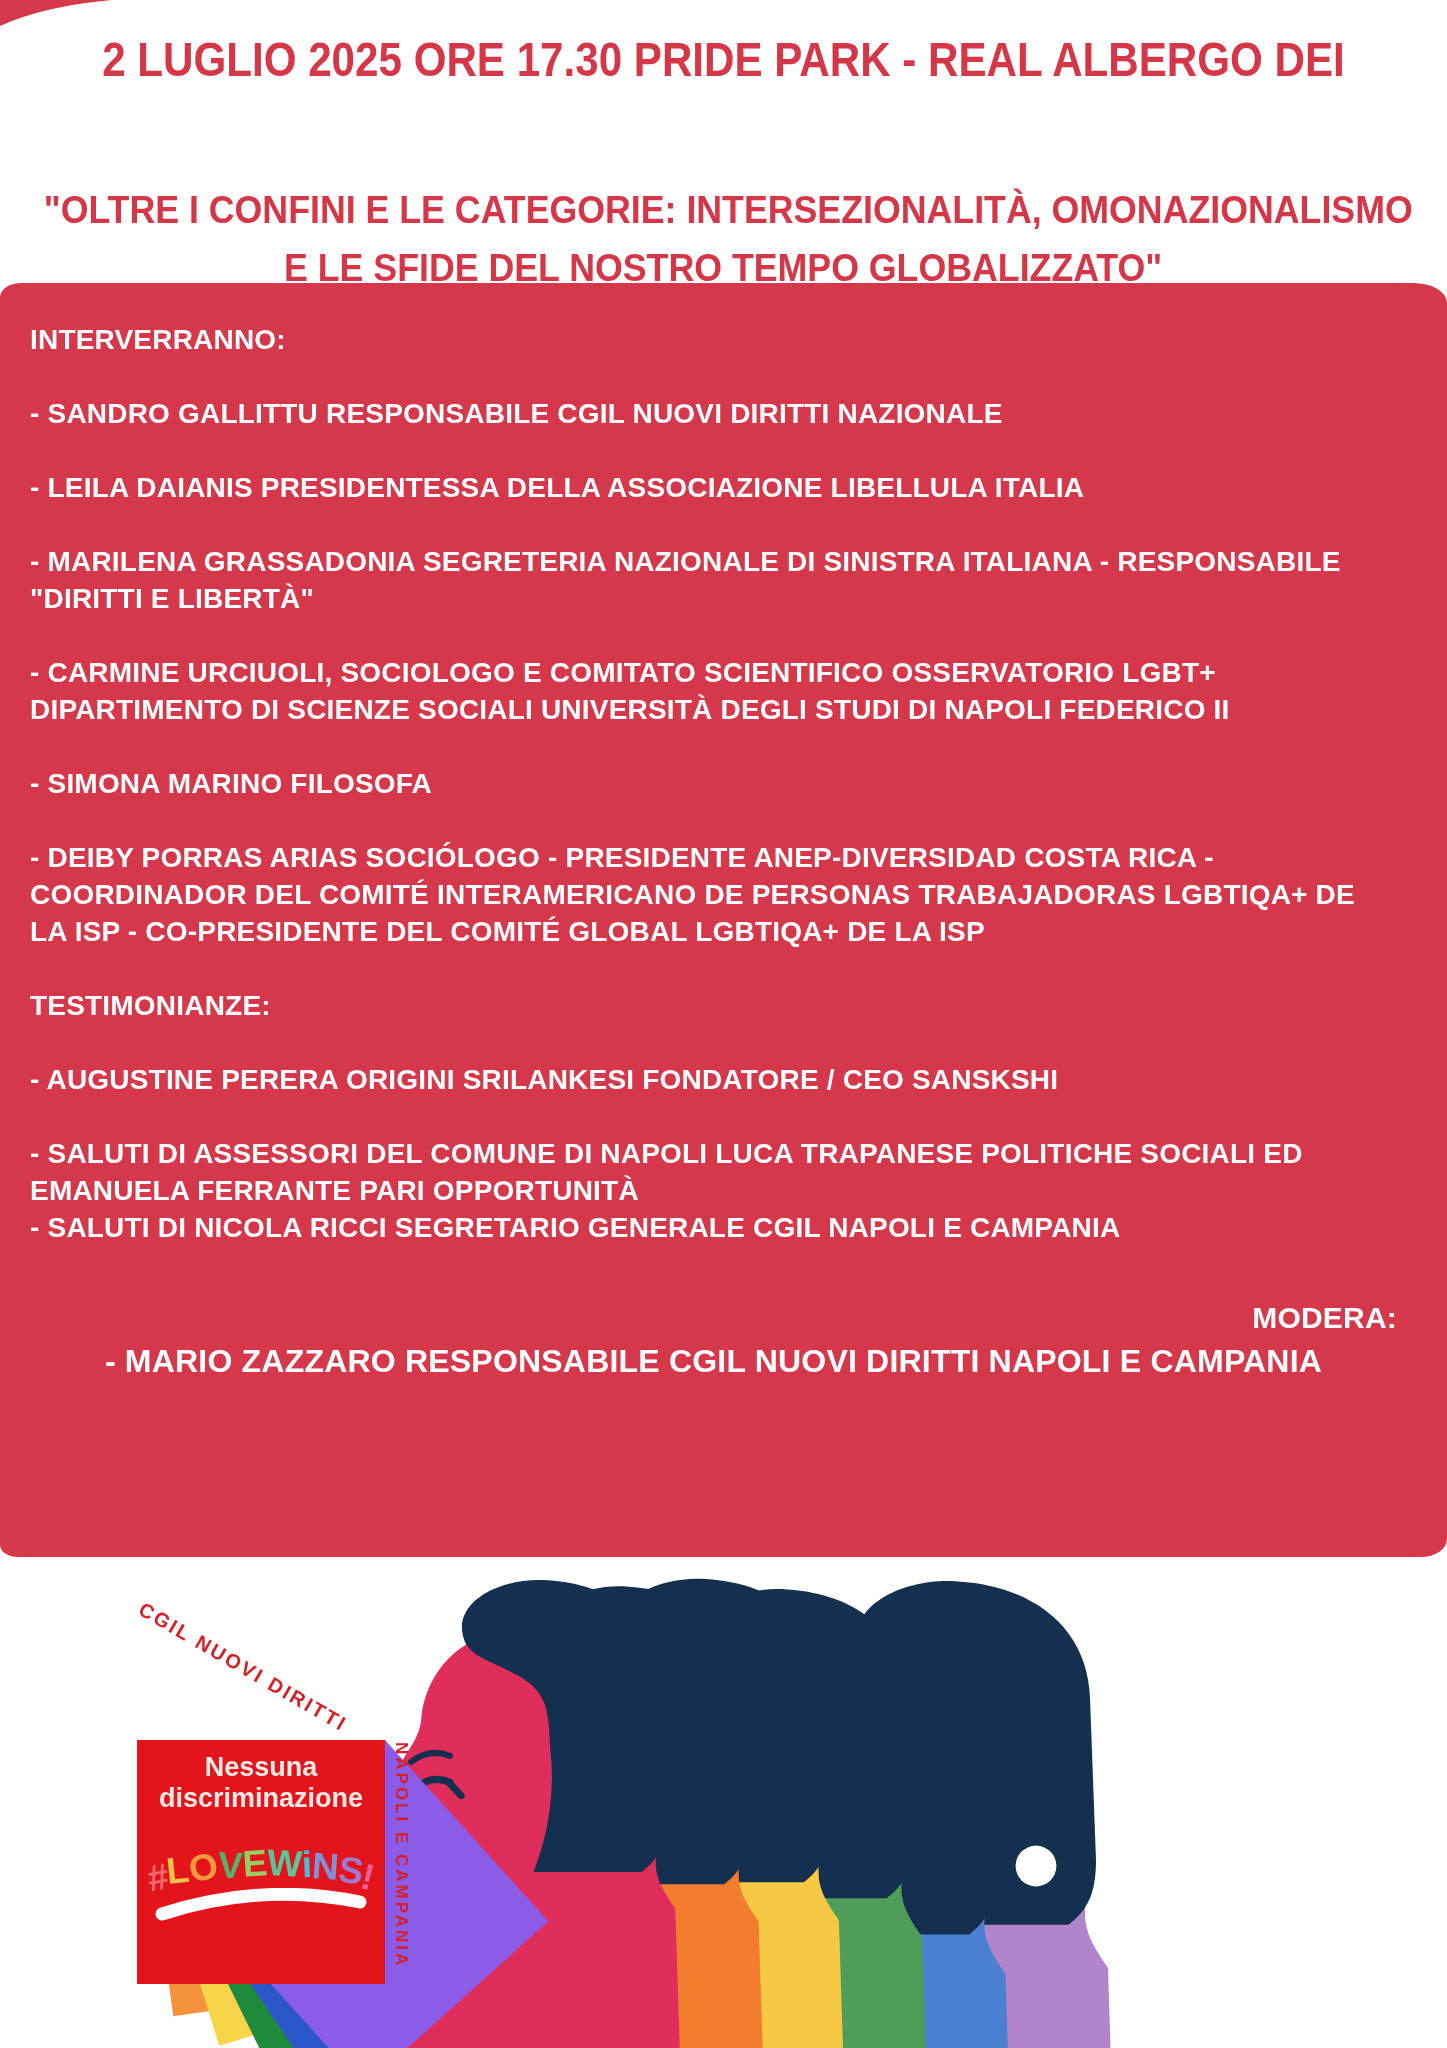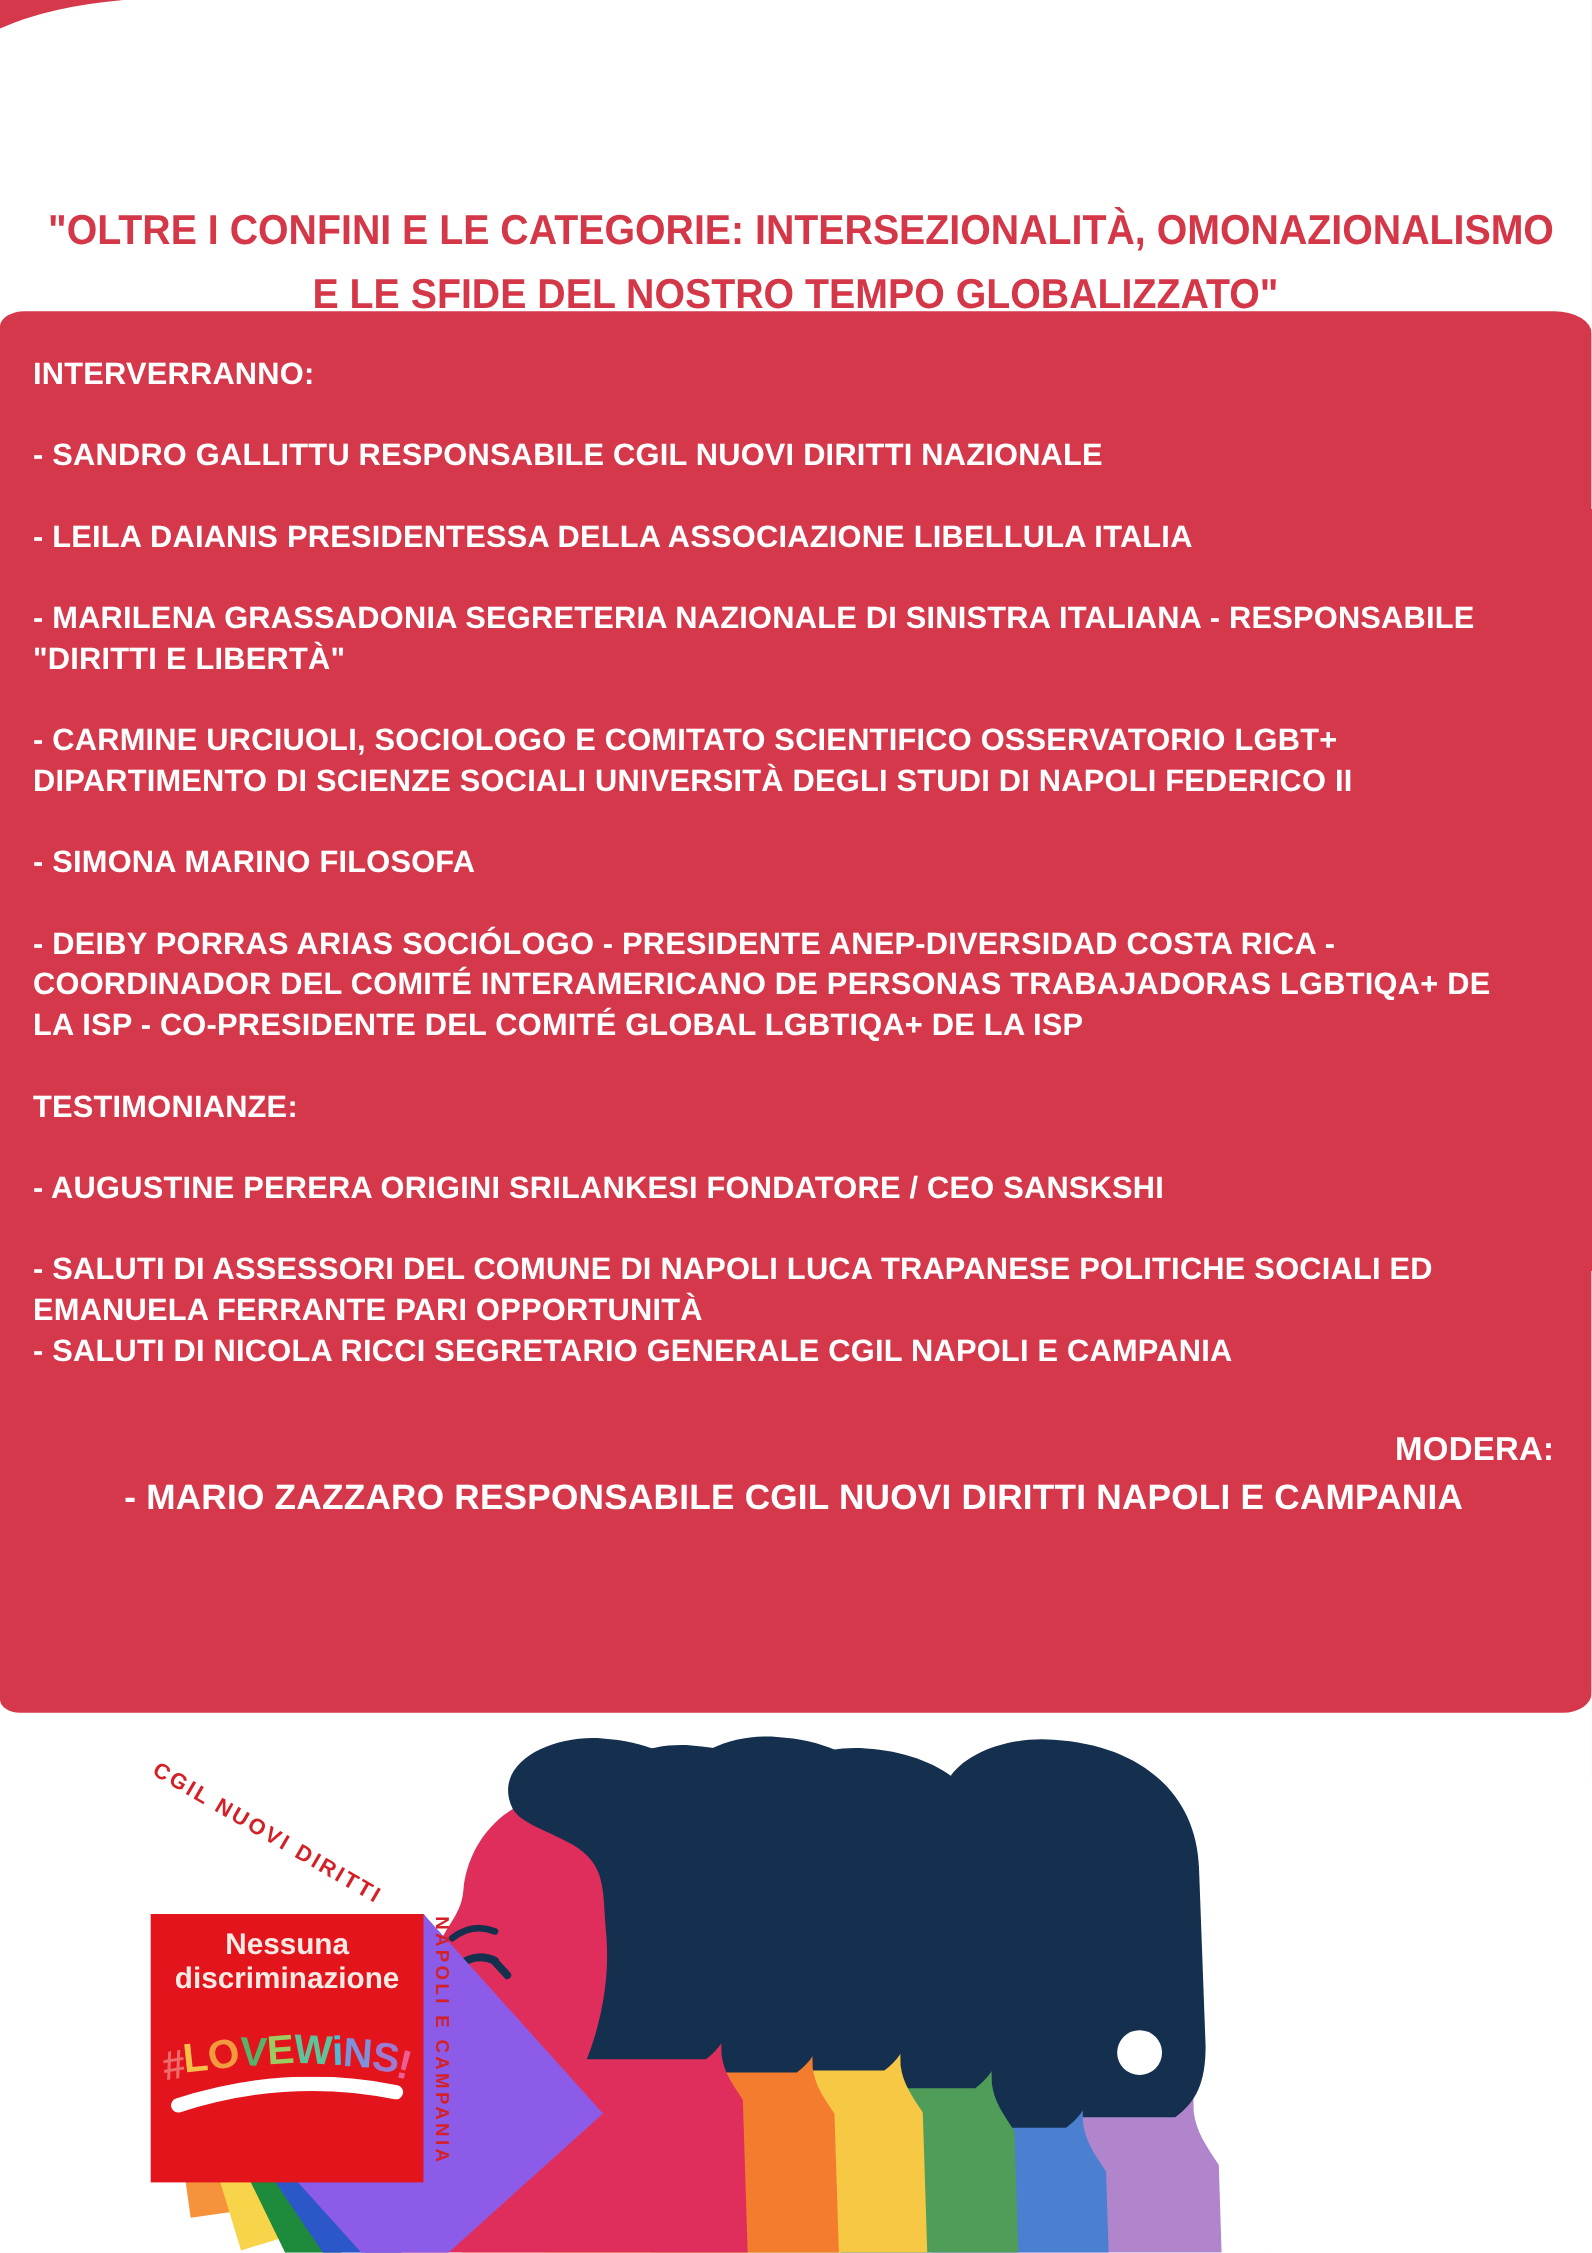--- a/index.html
+++ b/index.html
@@ -22,21 +22,21 @@
   .title-block{position:absolute;left:0;top:28px;width:100%;text-align:center;color:var(--title-red);z-index:2;}
   .title-line{font-size:49px;font-weight:bold;line-height:62px;white-space:nowrap;}
   .squeeze-t{display:inline-block;transform:scaleX(.86);transform-origin:50% 50%;}
   .subtitle-block{position:absolute;left:0;top:181px;width:100%;text-align:center;color:var(--title-red);z-index:2;}
   .subtitle-line{font-size:38px;font-weight:bold;line-height:58px;white-space:nowrap;}
   .squeeze-s{display:inline-block;transform:scaleX(.94);transform-origin:50% 50%;}
 
   
   .band{position:absolute;left:0;top:283px;width:1447px;height:1274px;background:var(--band-red);
         border-radius:22px 34px 26px 18px / 14px 20px 18px 12px;
-        padding:38px 34px 0 30px;color:var(--white);z-index:1;}
+        padding:38px 50px 0 30px;color:var(--white);z-index:1;}
   .band p{font-size:28px;font-weight:bold;line-height:37px;letter-spacing:.2px;margin:0 0 37px 0;}
   .prewrap{white-space:pre-line;}
   .mb-big{margin-bottom:74px !important;}
   .mb-none{margin-bottom:0 !important;}
   .modera-label{text-align:right;font-size:30px !important;line-height:42px !important;margin:51px 0 0 0 !important;}
   .modera-name{text-align:center;font-size:32px !important;line-height:44px !important;margin:0 !important;}
 
   
   .bottom{position:absolute;left:0;top:1557px;width:1447px;height:491px;background:#ffffff;}
   .faces-svg{position:absolute;left:0;top:1557px;width:1447px;height:491px;z-index:1;}
@@ -58,20 +58,21 @@
 </head>
 <body>
 
 <div class="page">
 
   <svg class="corner-wedge" width="120" height="30" viewBox="0 0 120 30">
     <path d="M0 0 L112 0 Q44 6 0 26 Z" fill="#D5384A"></path>
   </svg>
 
   <div class="title-block">
+    <div class="title-line"><span class="squeeze-t">2 LUGLIO 2025 ORE 17.30 PRIDE PARK - REAL ALBERGO DEI</span></div>
   </div>
 
   <div class="subtitle-block">
     <div class="subtitle-line"><span class="squeeze-s">"OLTRE I CONFINI E LE CATEGORIE: INTERSEZIONALITÀ, OMONAZIONALISMO</span></div>
     <div class="subtitle-line"><span class="squeeze-s">E LE SFIDE DEL NOSTRO TEMPO GLOBALIZZATO"</span></div>
   </div>
 
   <div class="band">
     <p>INTERVERRANNO:</p>
     <p class="prewrap">- SANDRO GALLITTU RESPONSABILE CGIL NUOVI DIRITTI NAZIONALE</p>

